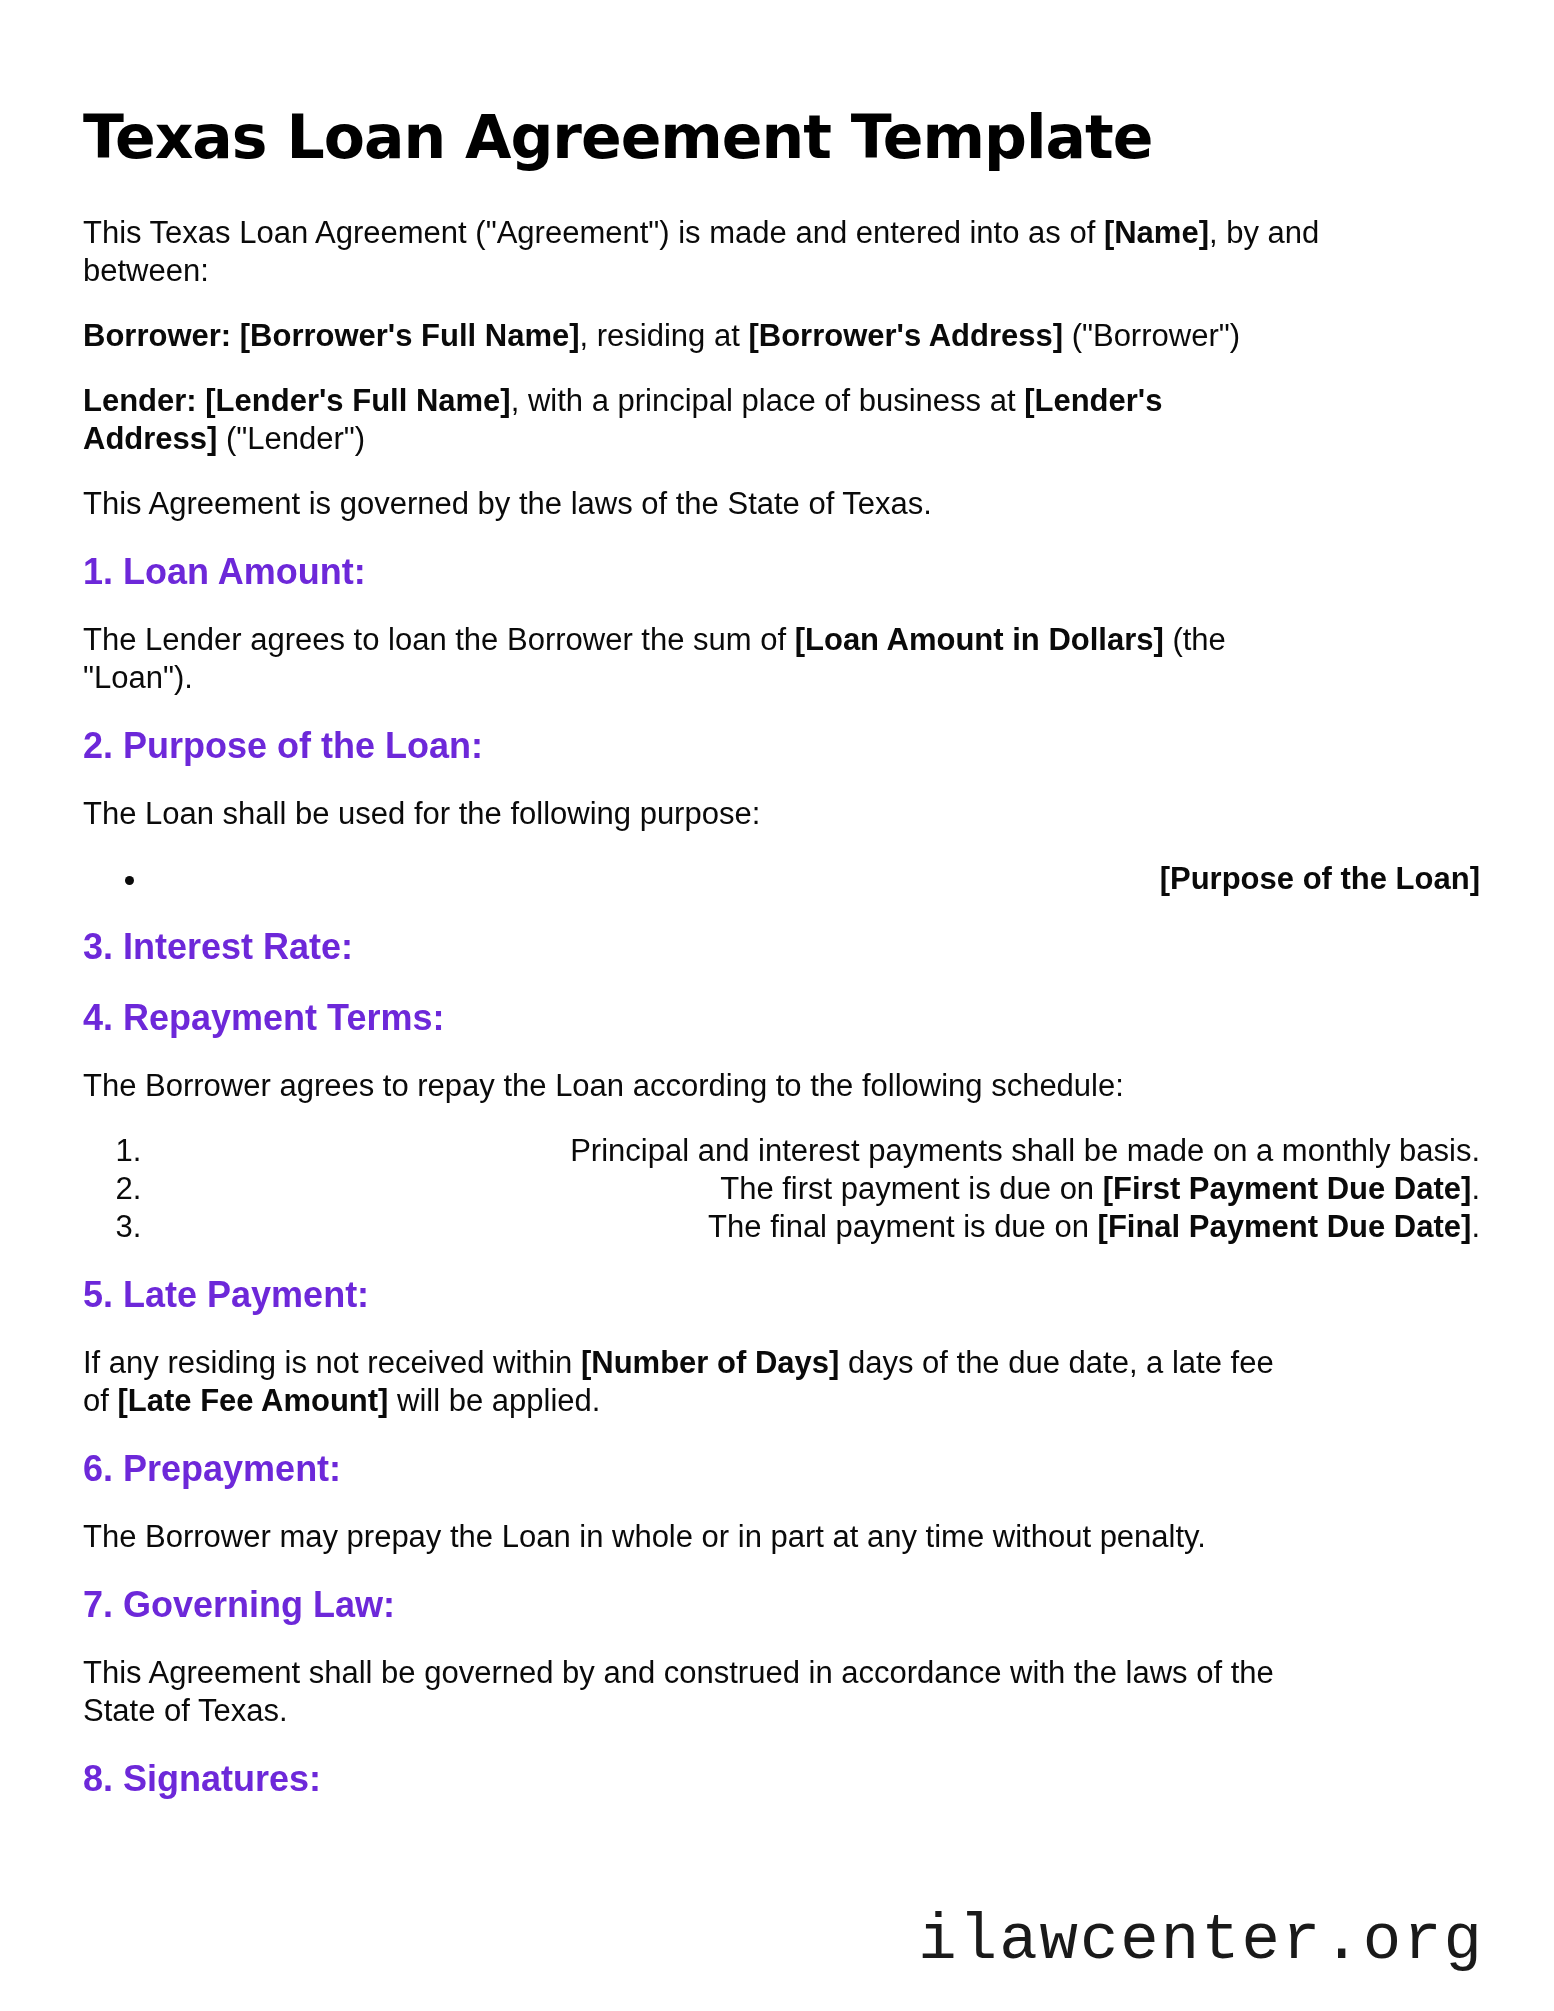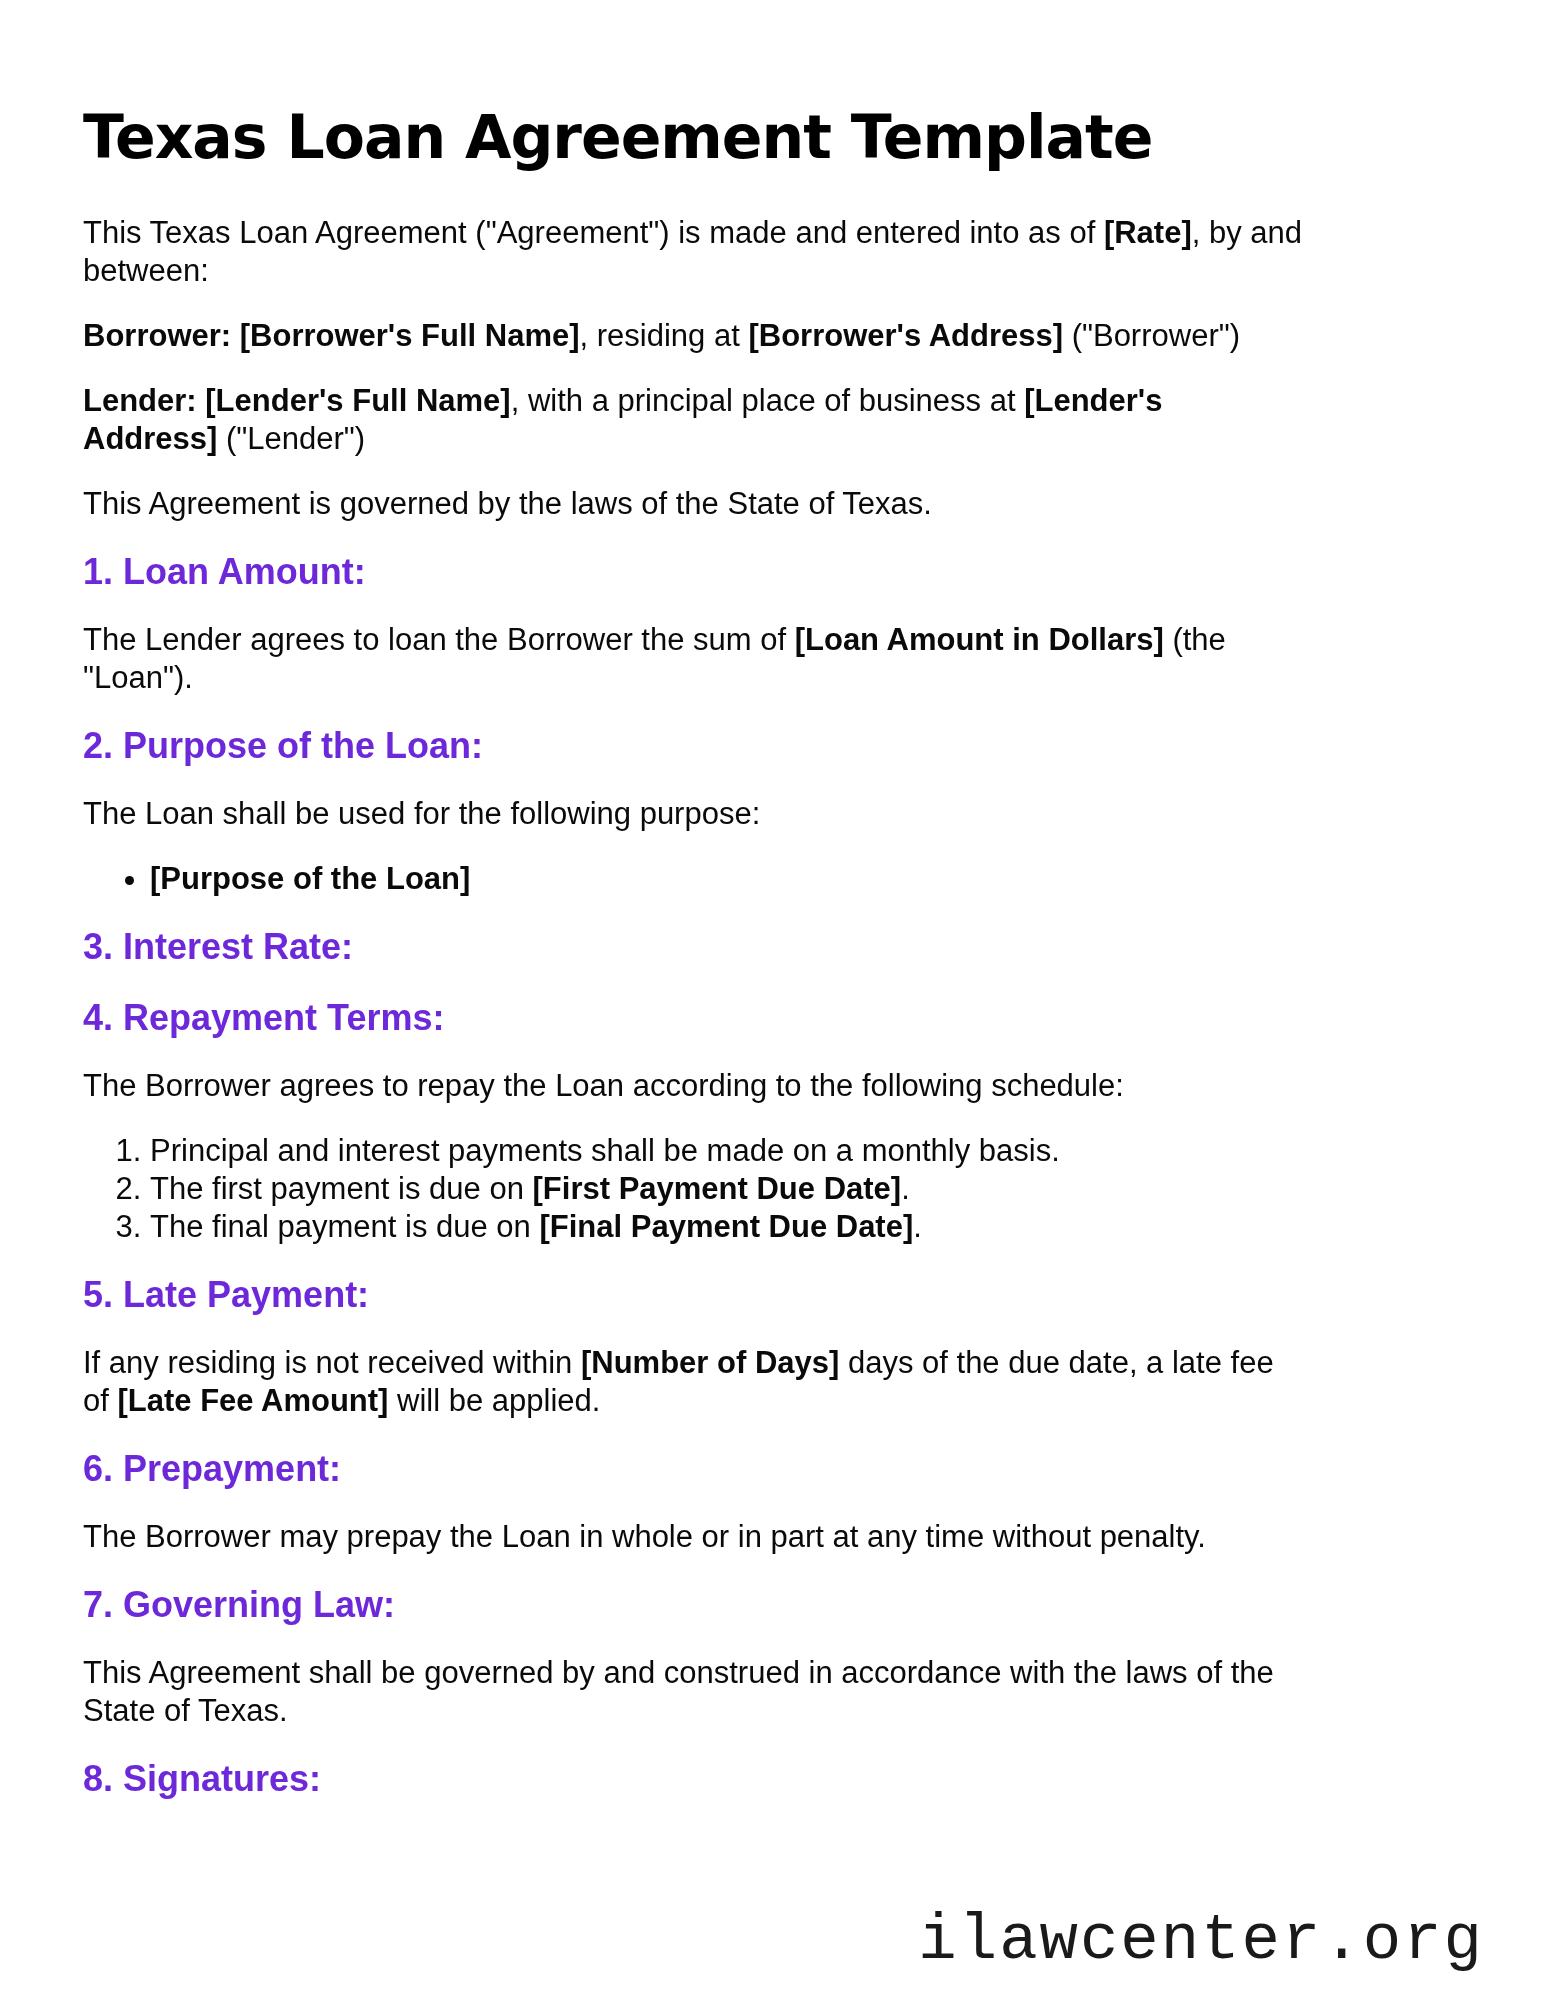--- a/index.html
+++ b/index.html
@@ -42,40 +42,41 @@
   }
   ul.doc-list, ol.doc-list {
     margin: 27px 0;
     padding-left: 67px;
   }
   ul.doc-list { list-style: disc outside; }
   ol.doc-list { list-style: decimal outside; }
   li.doc-list-item {
     white-space: pre-line;
     line-height: 38px;
+    text-align: right;
   }
   span.bold { font-weight: bold; }
   .watermark {
     position: absolute;
     right: 70px;
     bottom: 38px;
     font-family: "Liberation Mono", monospace;
     font-size: 64px;
     line-height: 1;
     letter-spacing: 2px;
     color: #1a1a1a;
   }
 </style>
 </head>
 <body>
 
 <div class="page">
   <h1 class="doc-title">Texas Loan Agreement Template</h1>
 
-  <p class="para"><span>This Texas Loan Agreement ("Agreement") is made and entered into as of </span><span class="bold">[Rate]</span><span>, by and
+  <p class="para"><span>This Texas Loan Agreement ("Agreement") is made and entered into as of </span><span class="bold">[Name]</span><span>, by and
 between:</span></p>
 
   <p class="para"><span class="bold">Borrower: [Borrower's Full Name]</span><span>, residing at </span><span class="bold">[Borrower's Address]</span><span> ("Borrower")</span></p>
 
   <p class="para"><span class="bold">Lender: [Lender's Full Name]</span><span>, with a principal place of business at </span><span class="bold">[Lender's
 Address]</span><span> ("Lender")</span></p>
 
   <p class="para"><span>This Agreement is governed by the laws of the State of Texas.</span></p>
 
   <h2 class="sec-heading">1. Loan Amount:</h2>

